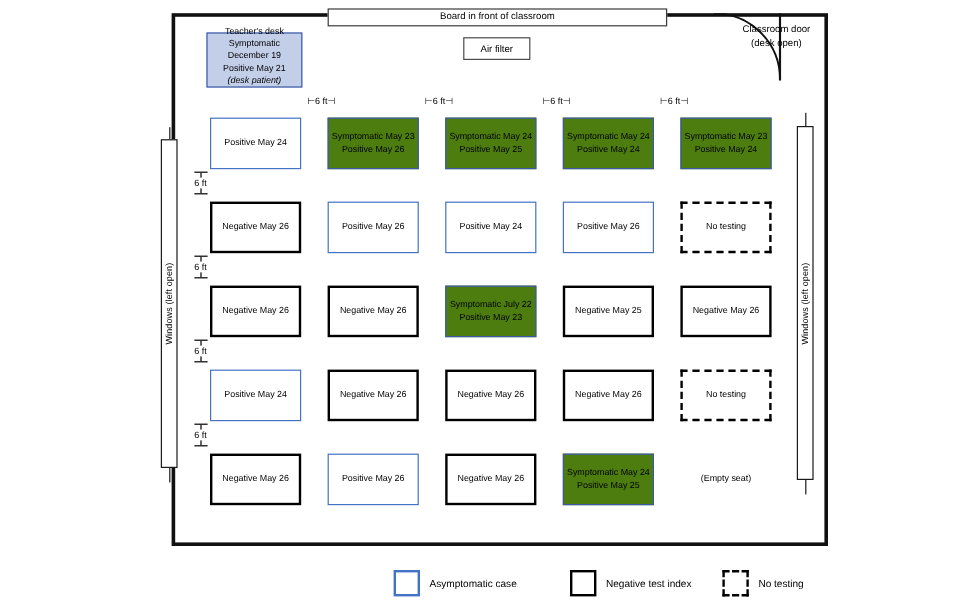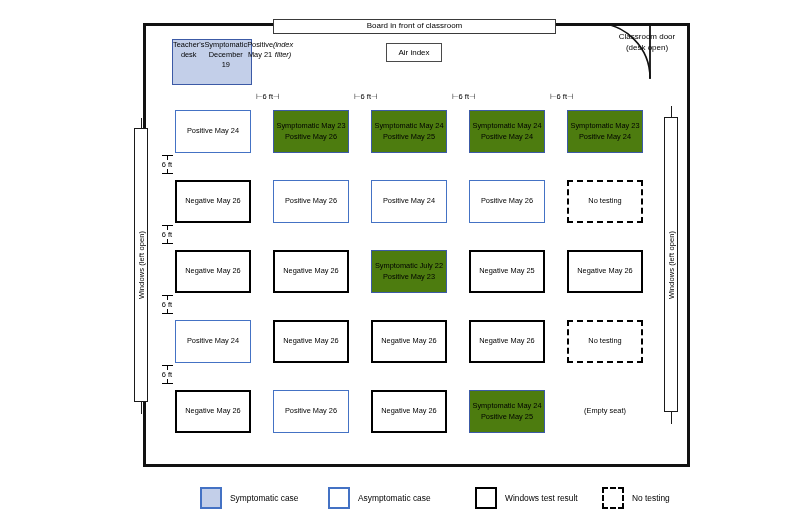--- a/index.html
+++ b/index.html
@@ -11,21 +11,21 @@
     width: 810px;
     height: 510px;
     position: relative;
     font-family: "Liberation Sans", sans-serif;
     color: #000000;
     overflow: hidden;
   }
 
   #stage {
     position: absolute;
-    left: 0; top: 12px;
+    left: 0; top: 0;
     width: 810px; height: 359px;
   }
 
   
   .room-wall {
     position: absolute;
     left: 143px; top: 11px;
     width: 547px; height: 444px;
     border: 3px solid #111111;
     box-sizing: border-box;
@@ -106,22 +106,22 @@
     position: absolute;
     left: 172px; top: 27px;
     width: 80px; height: 46px;
     border: 1.8px solid #3c5aa6;
     box-sizing: border-box;
     background: #c3cfe9;
     font-size: 7.4px;
     line-height: 10.2px;
     text-align: center;
     display: flex;
-    flex-direction: row;
-    justify-content: space-between;
+    flex-direction: column;
+    justify-content: flex-end;
     z-index: 3;
   }
   .teacher-desk .idx { font-style: italic; }
 
   
   .desk {
     position: absolute;
     width: 76px; height: 43px;
     box-sizing: border-box;
     background: #ffffff;
@@ -199,21 +199,21 @@
 </style>
 </head>
 <body>
 
 <div id="stage">
 
   <div class="room-wall"></div>
 
   <div class="board">Board in front of classroom</div>
 
-  <div class="air-filter">Air index</div>
+  <div class="air-filter">Air filter</div>
 
   <div class="door-group">
     <svg width="115" height="75" viewBox="0 0 115 75">
       <path d="M 20 0 A 55 55 0 0 1 75 55" fill="none" stroke="#111111" stroke-width="1.6"></path>
       <line x1="75" y1="0" x2="75" y2="56" stroke="#111111" stroke-width="1.8"></line>
     </svg>
   </div>
   <div class="door-label">
     <div>Classroom door</div>
     <div>(desk open)</div>
@@ -228,21 +228,21 @@
   <div class="window-tick" style="left:671px; top:94px;"></div>
   <div class="window-bar window-right">
     <span class="vtext">Windows (left open)</span>
   </div>
   <div class="window-tick" style="left:671px; top:400px;"></div>
 
   <div class="teacher-desk">
     <div>Teacher's desk</div>
     <div>Symptomatic  December 19</div>
     <div>Positive  May 21</div>
-    <div class="idx">(index filter)</div>
+    <div class="idx">(desk patient)</div>
   </div>
 
   <div id="spacers">
       <div class="hspacer" style="left: 256px; top: 79px;"><span>⊢</span><span>6 ft</span><span>⊣</span></div>
       <div class="hspacer" style="left: 354px; top: 79px;"><span>⊢</span><span>6 ft</span><span>⊣</span></div>
       <div class="hspacer" style="left: 452px; top: 79px;"><span>⊢</span><span>6 ft</span><span>⊣</span></div>
       <div class="hspacer" style="left: 550px; top: 79px;"><span>⊢</span><span>6 ft</span><span>⊣</span></div>
       <div class="vspacer" style="left: 155px; top: 143px;"><span class="cap"></span><span class="stem"></span><span>6 ft</span><span class="stem"></span><span class="cap"></span></div>
       <div class="vspacer" style="left: 155px; top: 213px;"><span class="cap"></span><span class="stem"></span><span>6 ft</span><span class="stem"></span><span class="cap"></span></div>
       <div class="vspacer" style="left: 155px; top: 283px;"><span class="cap"></span><span class="stem"></span><span>6 ft</span><span class="stem"></span><span class="cap"></span></div>
@@ -327,31 +327,27 @@
       <div class="desk symptomatic" style="left: 469px; top: 378px;">
         <div>Symptomatic  May 24</div>
         <div>Positive  May 25</div>
       </div>
       <div class="desk empty" style="left: 567px; top: 378px; align-items: center;">
         <div>(Empty seat)</div>
       </div>
     </div>
 
   <div class="legend" id="legend">
-      <div class="legend-item" style="left: 0px;">
-        <div class="legend-swatch symptomatic"></div>
-        <div class="legend-label">Symptomatic case</div>
-      </div>
       <div class="legend-item" style="left: 128px; align-items: center;">
         <div class="legend-swatch asymptomatic"></div>
         <div class="legend-label">Asymptomatic case</div>
       </div>
       <div class="legend-item" style="left: 275px;">
         <div class="legend-swatch negative"></div>
-        <div class="legend-label">Windows test result</div>
+        <div class="legend-label">Negative test index</div>
       </div>
       <div class="legend-item" style="left: 402px;">
         <div class="legend-swatch notesting"></div>
         <div class="legend-label">No testing</div>
       </div>
     </div>
 
 </div>
 
 </body></html>

